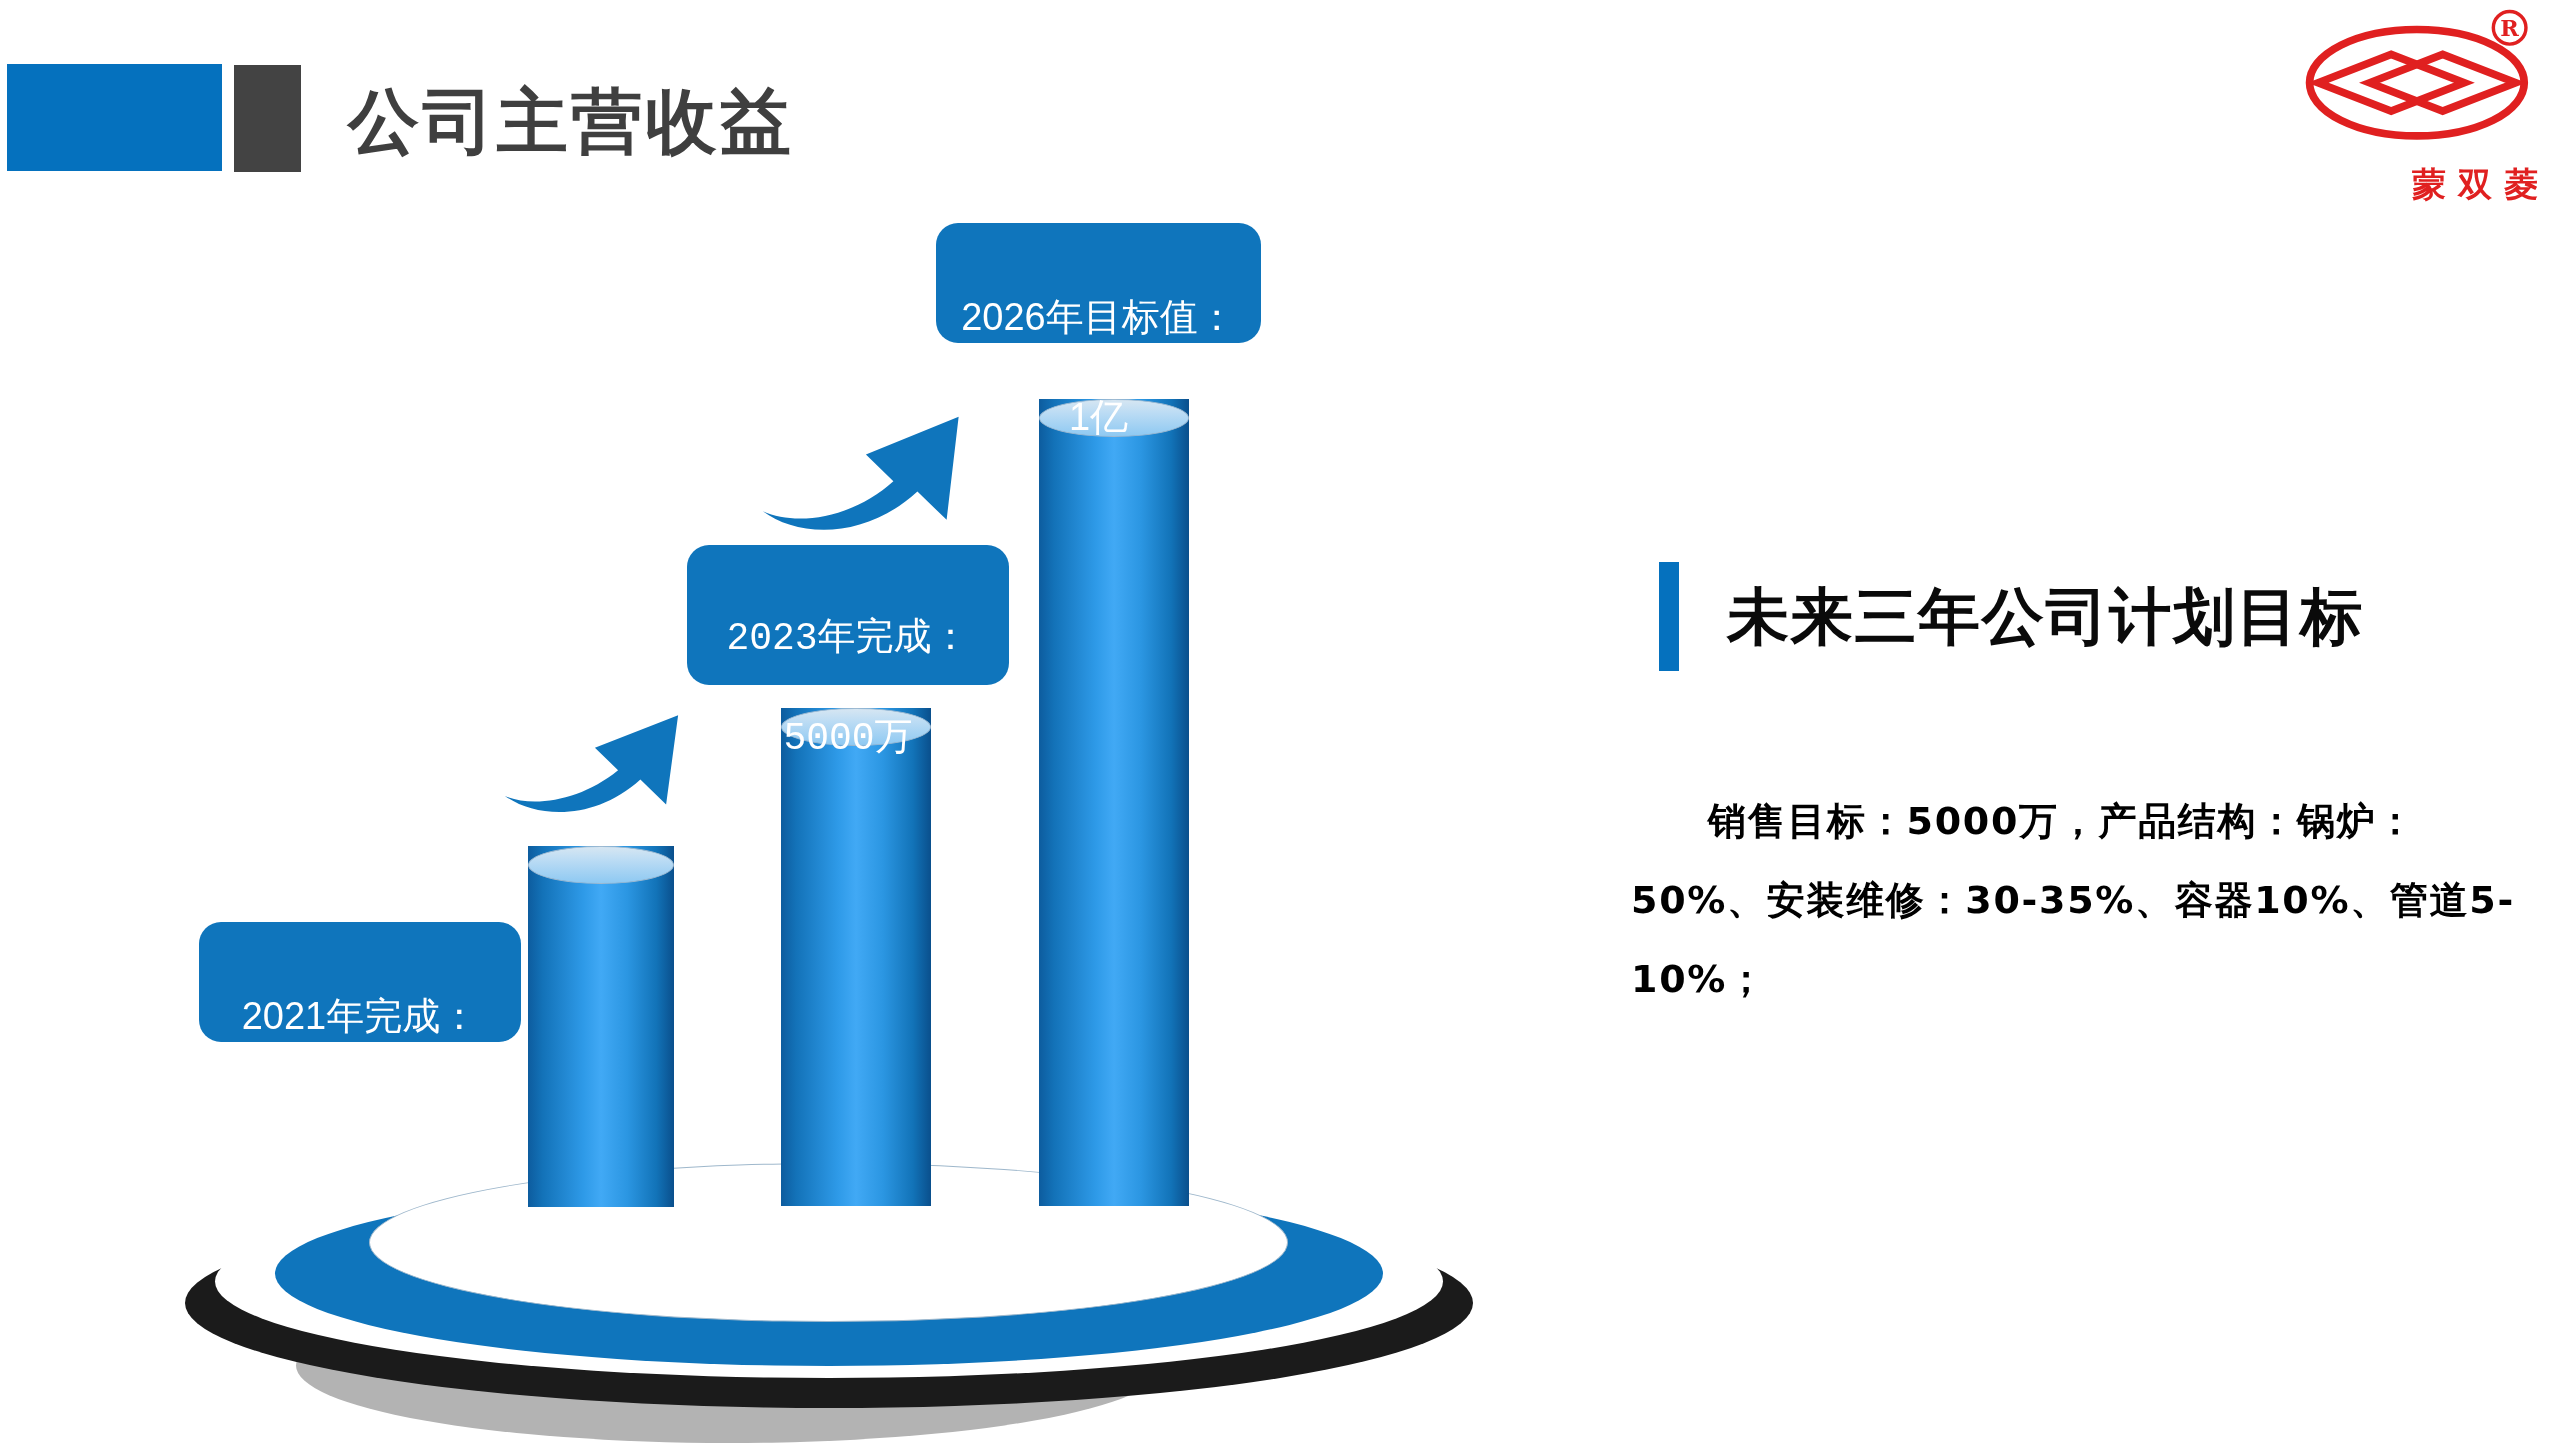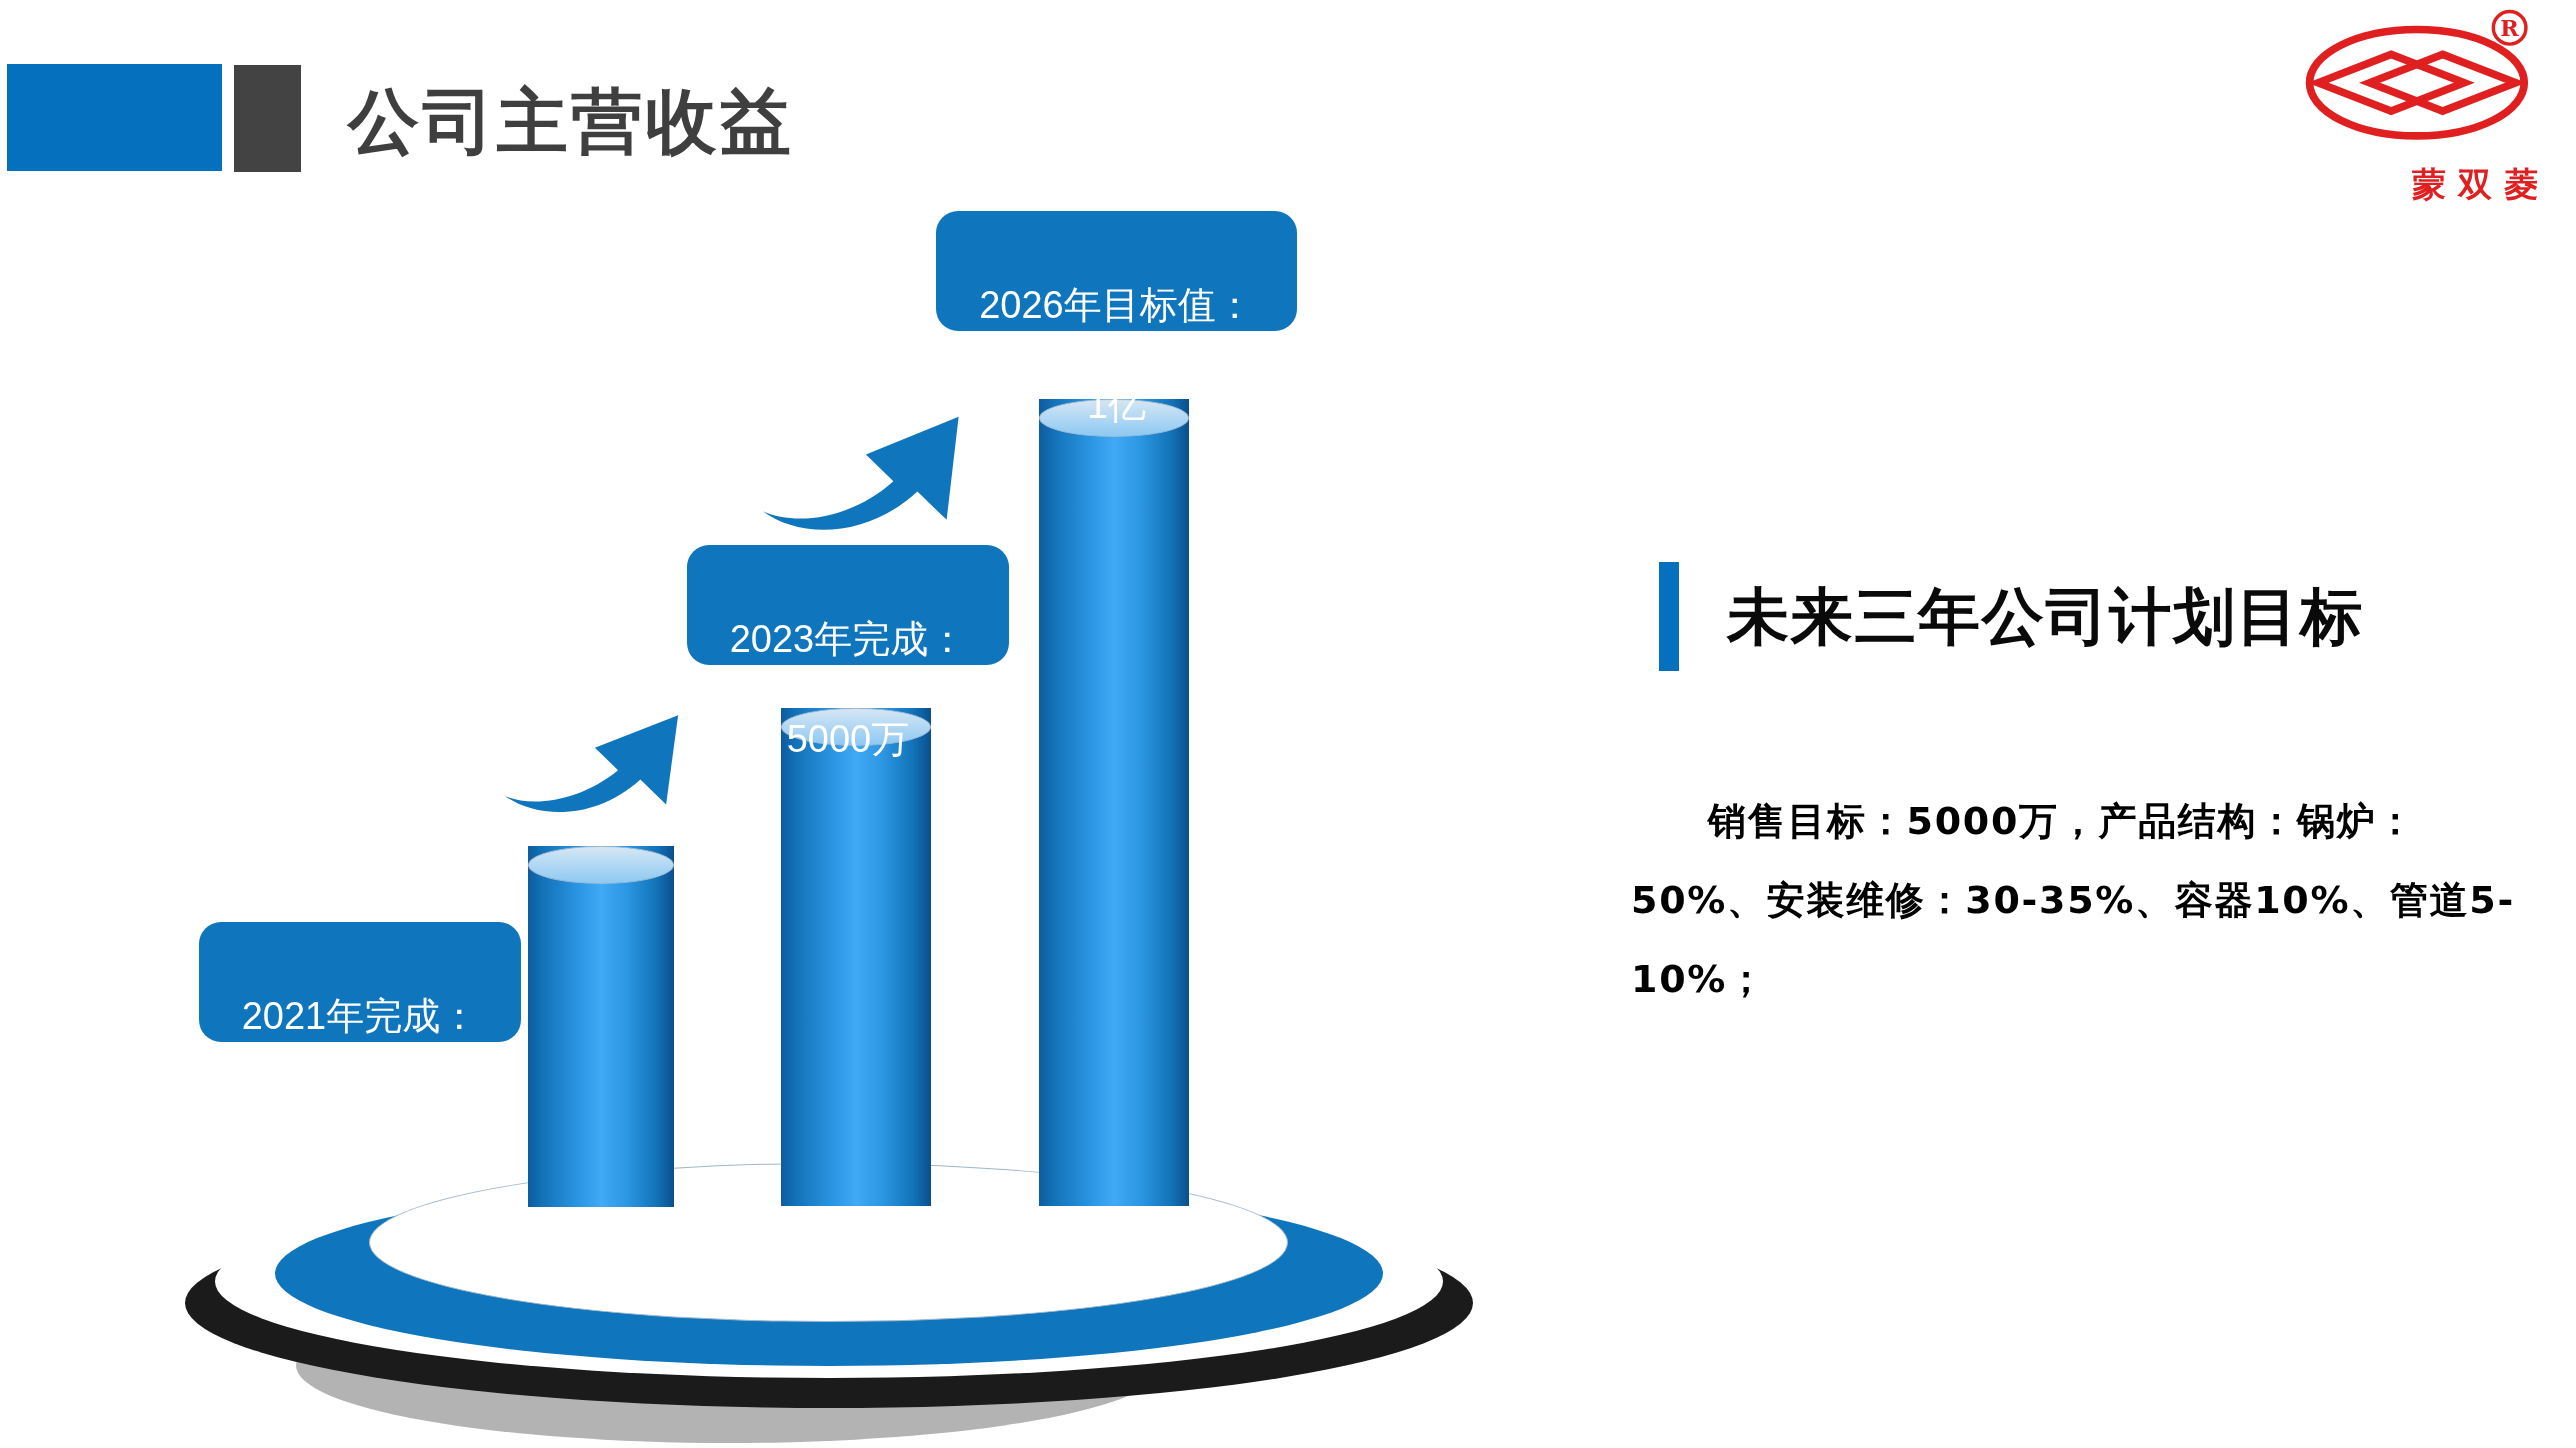--- a/index.html
+++ b/index.html
@@ -257,26 +257,26 @@
     <svg width="249" height="159" viewBox="0 0 290 185">
       <path d="M8 140 C 48 158, 112 148, 160 105 L 128 74 L 236 30 L 222 150 L 188 117 C 126 174, 48 170, 8 140 Z" fill="#0f75bc"></path>
     </svg>
   </div>
 
   <div class="callout" style="left:199px; top:874px; width:322px; height:120px;margin-top:48px;">
     <span>2021年完成：</span><br>
     <span>3000万</span>
   </div>
 
-  <div class="callout" style="left:687px; top:545px; width:322px; height:120px;">
+  <div class="callout" style="left:687px; top:545px; width:322px; height:140px;font-family:Liberation Mono, monospace;">
     <span>2023年完成：</span><br>
     <span>5000万</span>
   </div>
 
-  <div class="callout" style="left:936px; top:211px; width:361px; height:120px;">
+  <div class="callout" style="left:936px; top:223px; width:325px; height:120px;">
     <span>2026年目标值：</span><br>
     <span>1亿</span>
   </div>
 
 </div>
 
 <div id="right-panel">
   <div id="panel-accent-bar"></div>
   <div id="panel-heading">未来三年公司计划目标</div>
   <div id="panel-body">销售目标：5000万，产品结构：锅炉：50%、安装维修：30-35%、容器10%、管道5-10%；</div>

